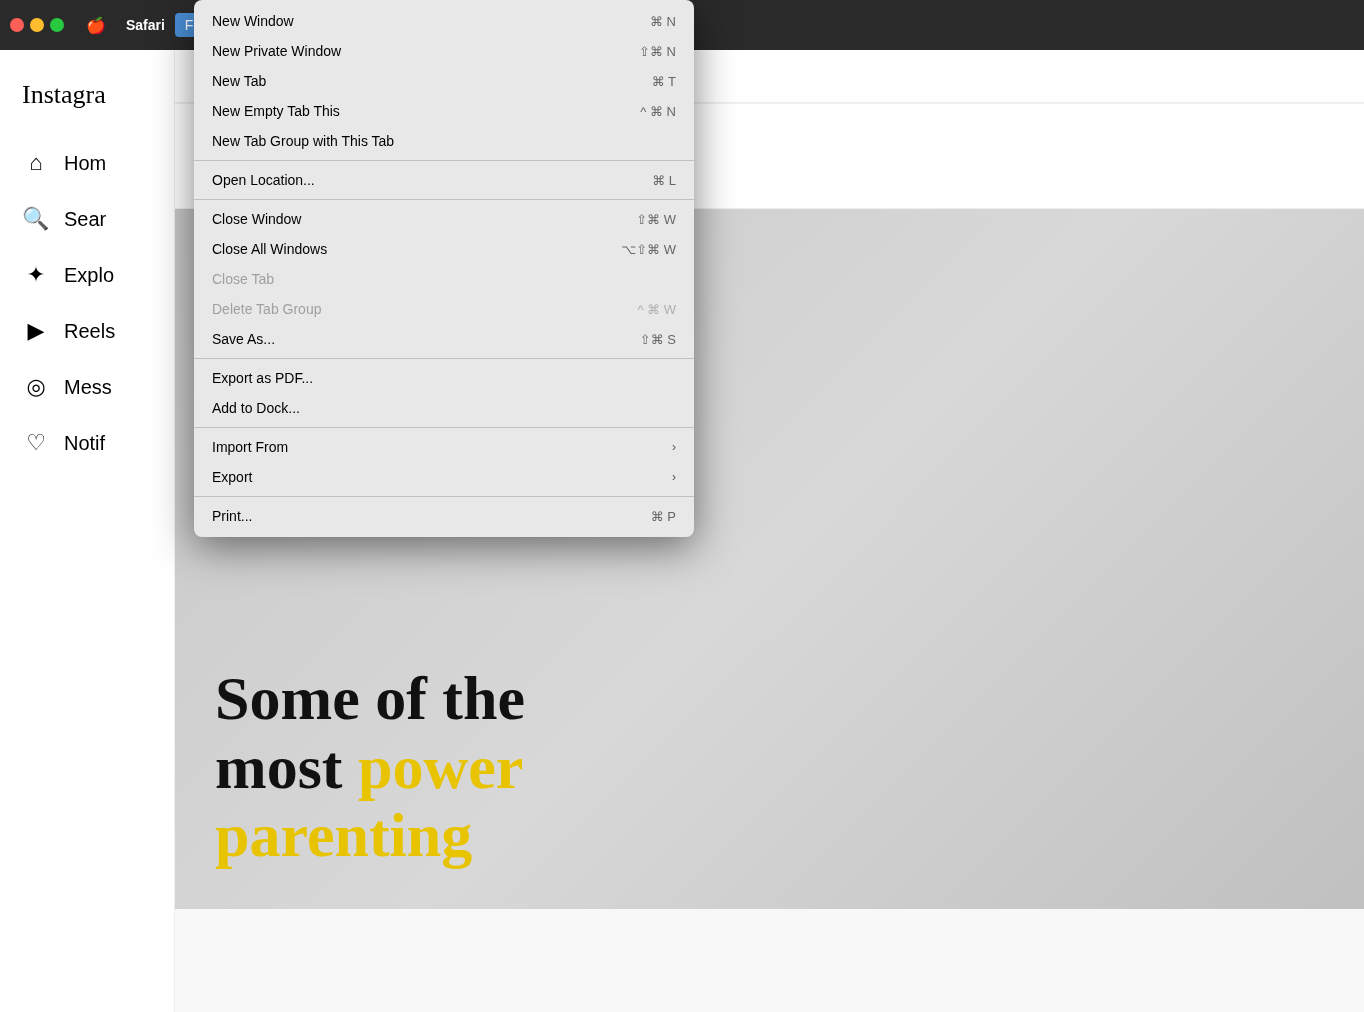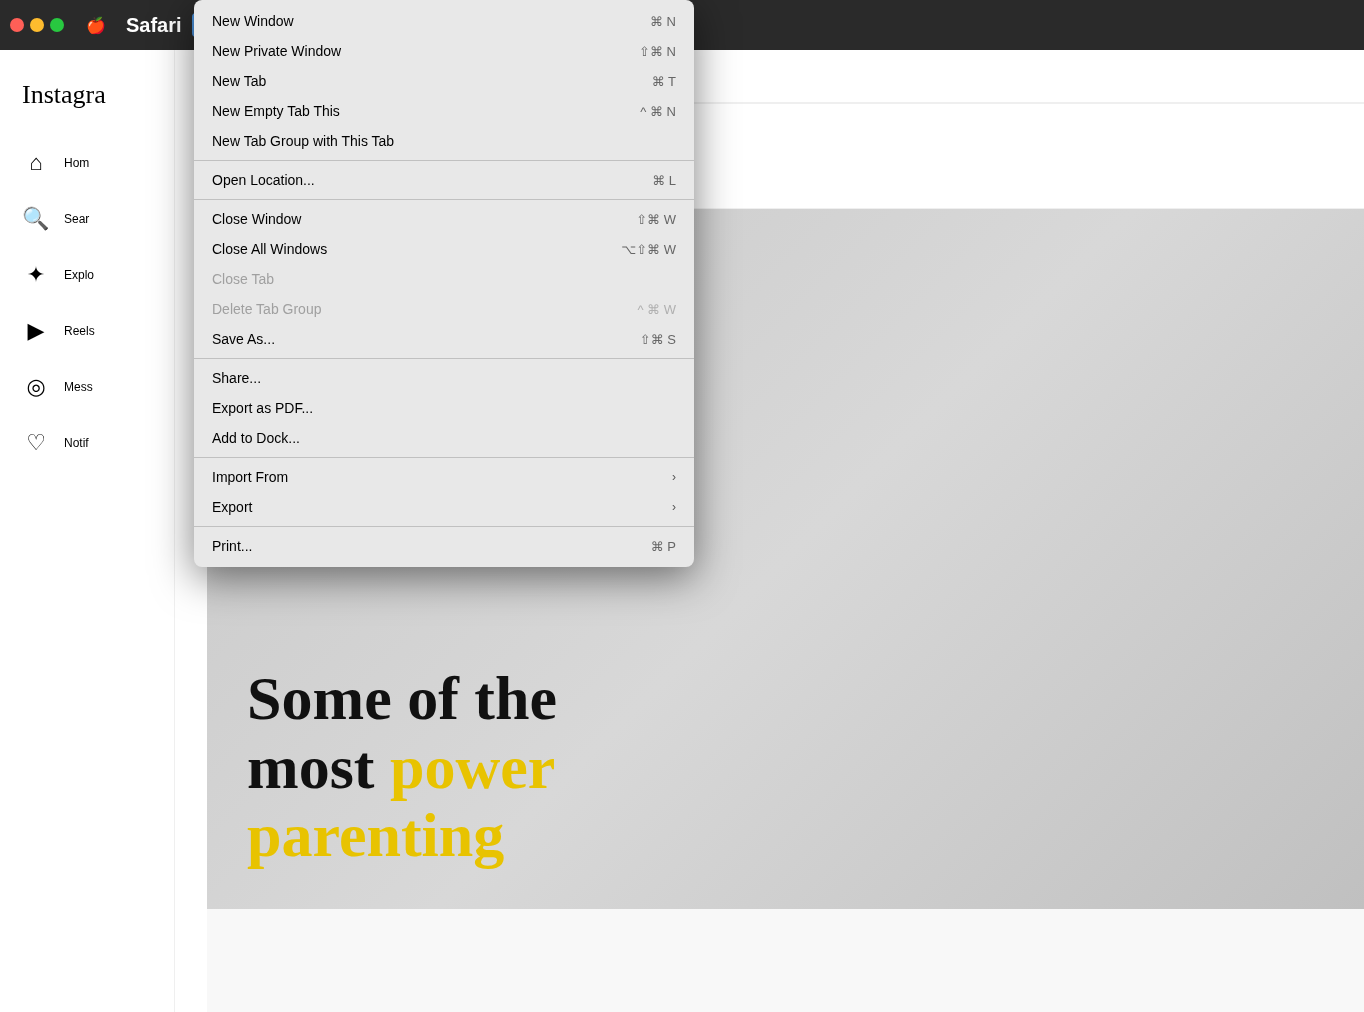--- a/index.html
+++ b/index.html
@@ -36,33 +36,32 @@
       background: #4a90d9;
       color: white;
     }
     .apple-icon {
       font-size: 16px;
       padding: 4px 10px;
       color: white;
     }
     .menubar-item-safari {
       font-weight: 700;
-      font-size: 20px;
+      font-size: 14px;
     }
 
     
     .bg-content {
       position: absolute;
       top: 50px;
       left: 0;
       right: 0;
       bottom: 0;
       background: #ffffff;
       display: flex;
-      gap: 32px;
     }
 
     
     .ig-sidebar {
       width: 175px;
       height: 100%;
       background: #ffffff;
       border-right: 1px solid #efefef;
       padding: 20px 10px;
       display: flex;
@@ -87,21 +86,21 @@
       font-size: 16px;
       color: #000;
       font-weight: 400;
     }
     .ig-nav-item .nav-icon {
       font-size: 22px;
       width: 28px;
       text-align: center;
     }
     .ig-nav-label {
-      font-size: 12px;
+      font-size: 20px;
       color: #000;
     }
 
     
     .ig-main {
       flex: 1;
       background: #f8f8f8;
       position: relative;
       overflow: hidden;
     }
@@ -374,23 +373,20 @@
     <div class="menu-item disabled">
       <span class="menu-item-label">Delete Tab Group</span>
       <span class="menu-shortcut kbd">^ ⌘ W</span>
     </div>
     <div class="menu-item">
       <span class="menu-item-label">Save As...</span>
       <span class="menu-shortcut kbd">⇧⌘ S</span>
     </div>
     <div class="menu-separator"></div>
     <div class="menu-item">
-      <span class="menu-item-label">Share...</span>
-    </div>
-    <div class="menu-item">
       <span class="menu-item-label">Export as PDF...</span>
     </div>
     <div class="menu-item">
       <span class="menu-item-label">Add to Dock...</span>
     </div>
     <div class="menu-separator"></div>
     <div class="menu-item">
       <span class="menu-item-label">Import From</span>
       <span class="submenu-arrow">›</span>
     </div>

